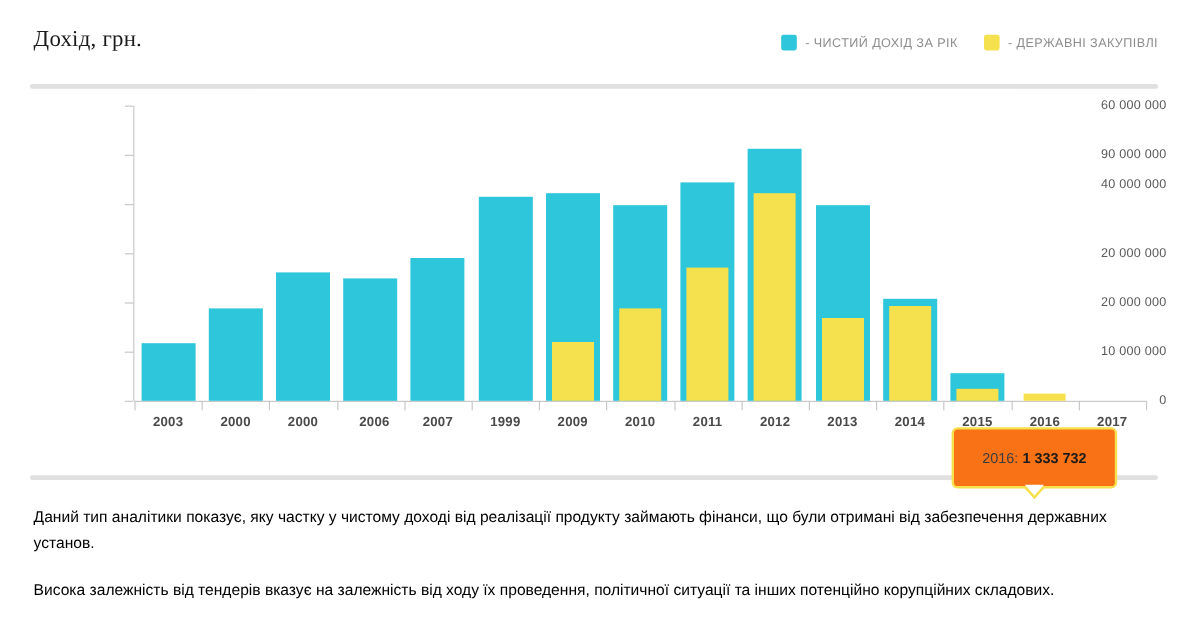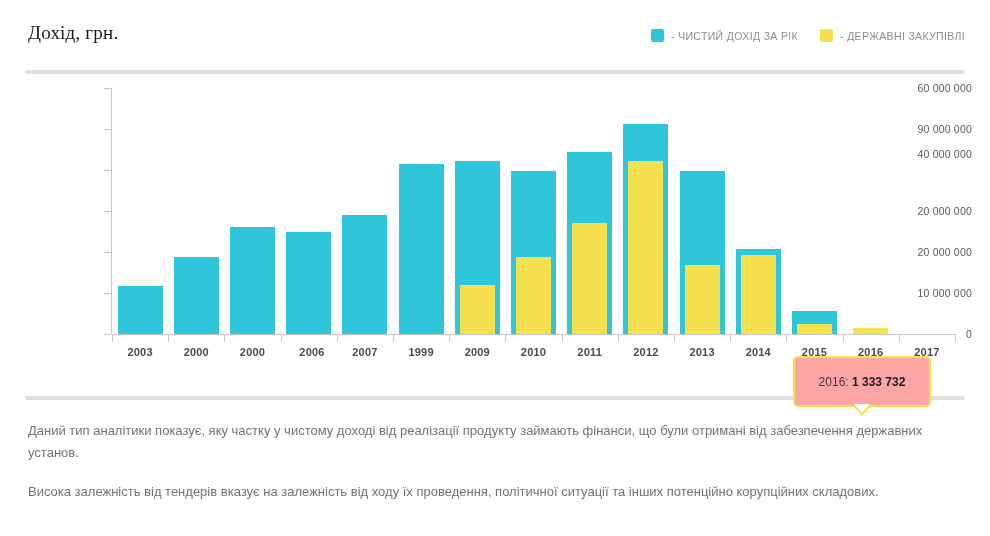--- a/index.html
+++ b/index.html
@@ -84,21 +84,21 @@
     font-size:11px;color:#4a4a4a;font-weight:bold;
     transform:translateX(-50%);
     white-space:nowrap;letter-spacing:.2px;
   }
 
   
   .tooltip{
     position:absolute;
     left:793px;top:274px;
     width:134px;height:47px;
-    background:#fca5a5;
+    background:#f97316;
     border:2px solid #f5e04e;
     border-radius:5px;
     display:flex;align-items:center;justify-content:center;
     z-index:20;
   }
   .tooltip-text{
     font-size:12px;color:#3d3d3d;white-space:nowrap;
   }
   .tooltip-text b{color:#1b1b1b;font-weight:bold;}
   .tooltip-arrow{
@@ -112,21 +112,21 @@
     position:absolute;left:50%;bottom:-8px;
     width:0;height:0;margin-left:-8px;
     border-left:8px solid transparent;
     border-right:8px solid transparent;
     border-top:9px solid #ffffff;
   }
 
   
   .body-text{
     position:absolute;left:28px;width:922px;
-    font-size:13px;color:#737373;line-height:22px;
+    font-size:13px;color:#000000;line-height:22px;
   }
   .p1{top:420px;}
   .p2{top:481px;}
 </style>
 </head>
 <body>
 
 <div class="page">
 
   <div class="title">Дохід, грн.</div>

